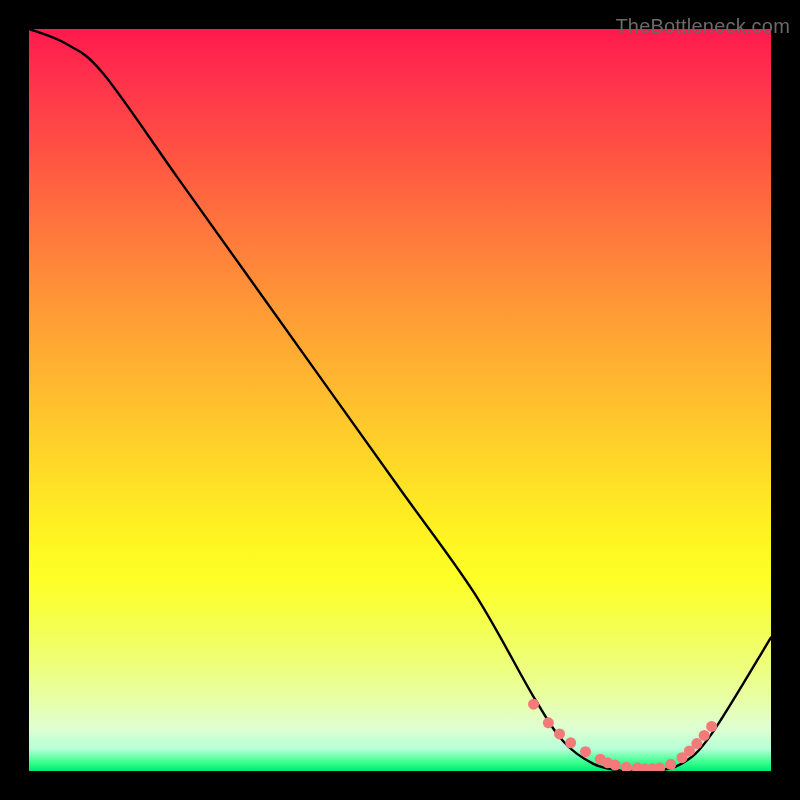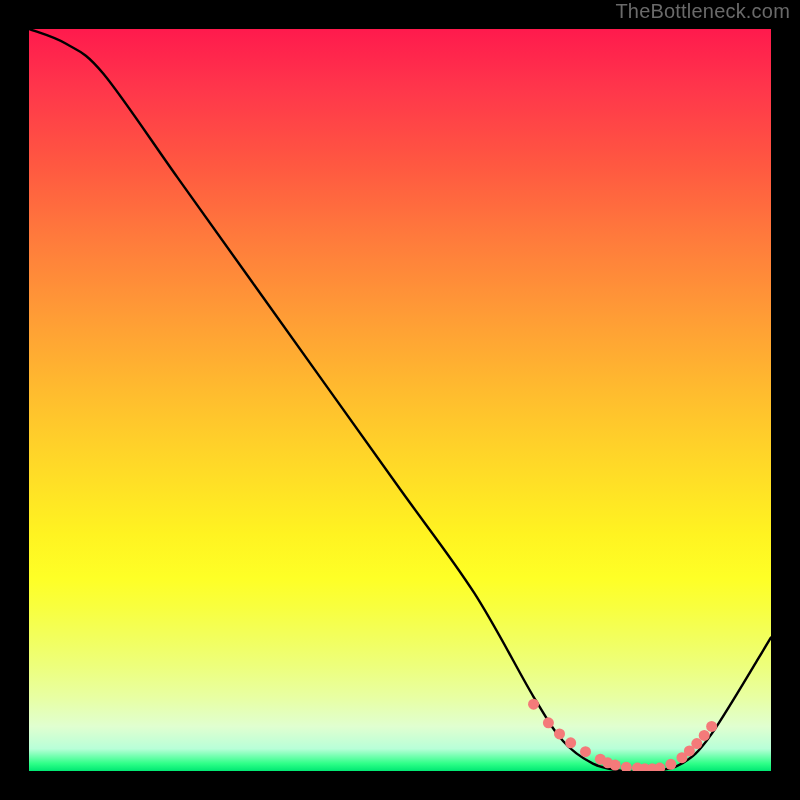--- a/index.html
+++ b/index.html
@@ -12,21 +12,21 @@
     font-family: Arial, Helvetica, sans-serif;
   }
   .frame {
     position: relative;
     width: 800px;
     height: 800px;
     background: #000;
   }
   .watermark {
     position: absolute;
-    top: 0;
+    top: 15px;
     right: 10px;
     color: #6a6a6a;
     font-size: 20px;
     font-weight: 500;
     letter-spacing: 0.2px;
     z-index: 20;
   }
   .plot {
     position: absolute;
     left: 29px;

